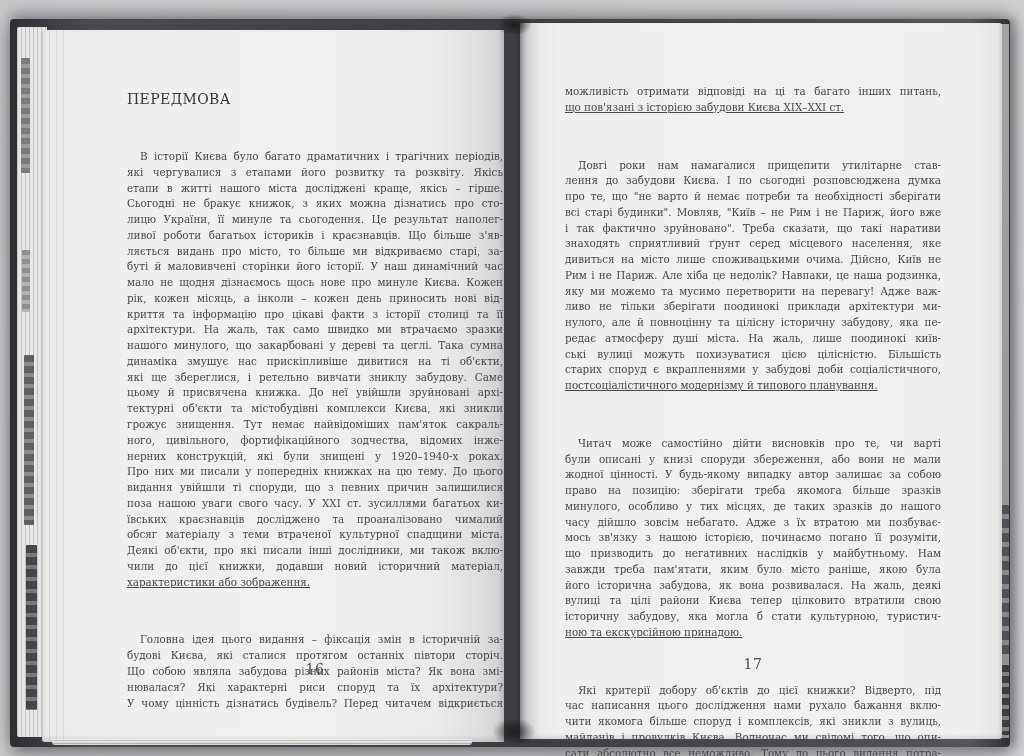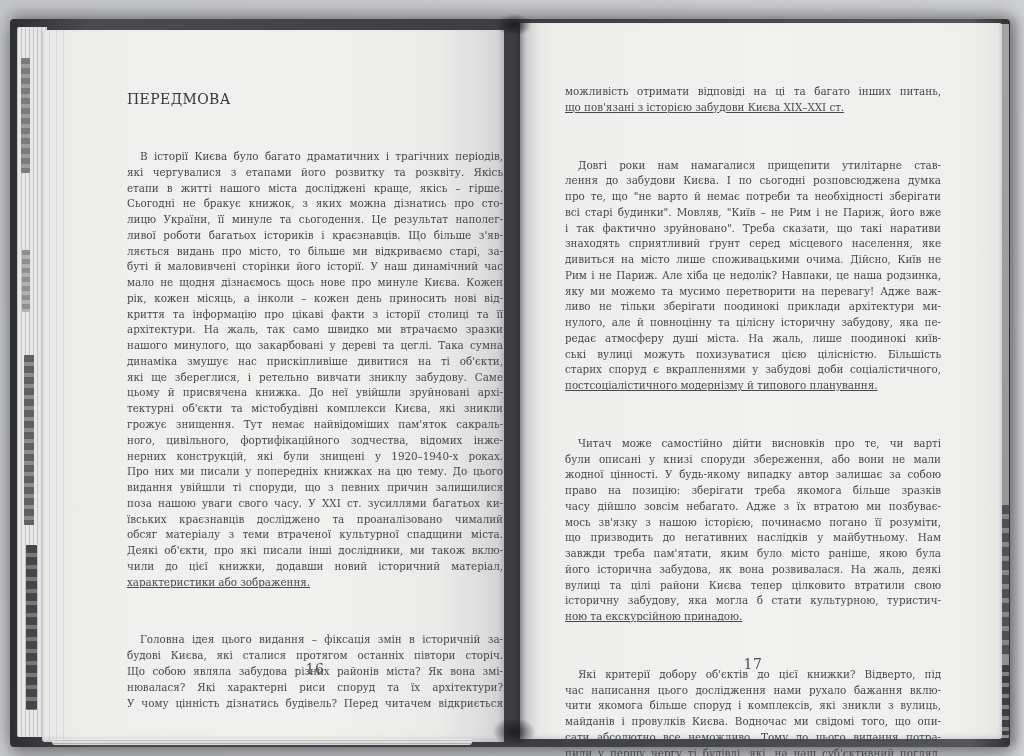--- a/index.html
+++ b/index.html
@@ -178,20 +178,21 @@
         <div class="tline">ливо не тільки зберігати поодинокі приклади архітектури ми-</div>
         <div class="tline">нулого, але й повноцінну та цілісну історичну забудову, яка пе-</div>
         <div class="tline">редає атмосферу душі міста. На жаль, лише поодинокі київ-</div>
         <div class="tline">ські вулиці можуть похизуватися цією цілісністю. Більшість</div>
         <div class="tline">старих споруд є вкрапленнями у забудові доби соціалістичного,</div>
         <div class="tline lastline">постсоціалістичного модернізму й типового планування.</div>
         <div class="tline indent">Читач може самостійно дійти висновків про те, чи варті</div>
         <div class="tline">були описані у книзі споруди збереження, або вони не мали</div>
         <div class="tline">жодної цінності. У будь-якому випадку автор залишає за собою</div>
         <div class="tline">право на позицію: зберігати треба якомога більше зразків</div>
+        <div class="tline">минулого, особливо у тих місцях, де таких зразків до нашого</div>
         <div class="tline">часу дійшло зовсім небагато. Адже з їх втратою ми позбуває-</div>
         <div class="tline">мось зв'язку з нашою історією, починаємо погано її розуміти,</div>
         <div class="tline">що призводить до негативних наслідків у майбутньому. Нам</div>
         <div class="tline">завжди треба пам'ятати, яким було місто раніше, якою була</div>
         <div class="tline">його історична забудова, як вона розвивалася. На жаль, деякі</div>
         <div class="tline">вулиці та цілі райони Києва тепер цілковито втратили свою</div>
         <div class="tline">історичну забудову, яка могла б стати культурною, туристич-</div>
         <div class="tline lastline">ною та екскурсійною принадою.</div>
         <div class="tline indent">Які критерії добору об'єктів до цієї книжки? Відверто, під</div>
         <div class="tline">час написання цього дослідження нами рухало бажання вклю-</div>

